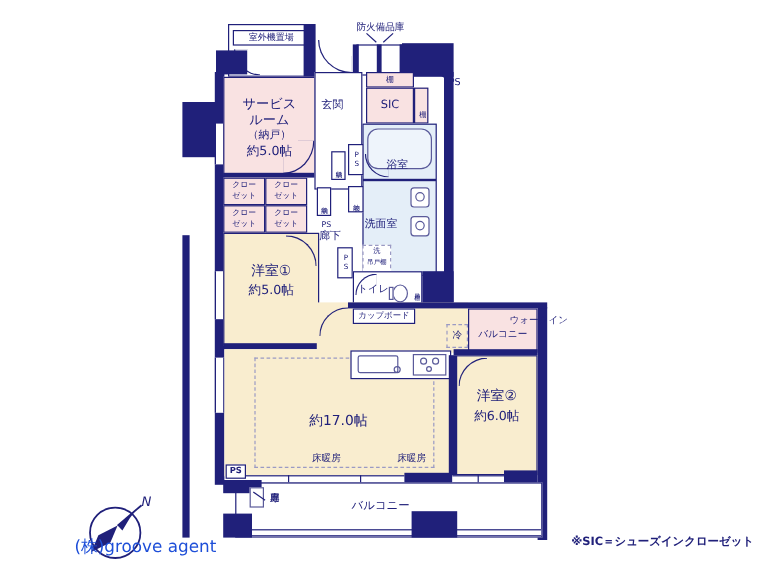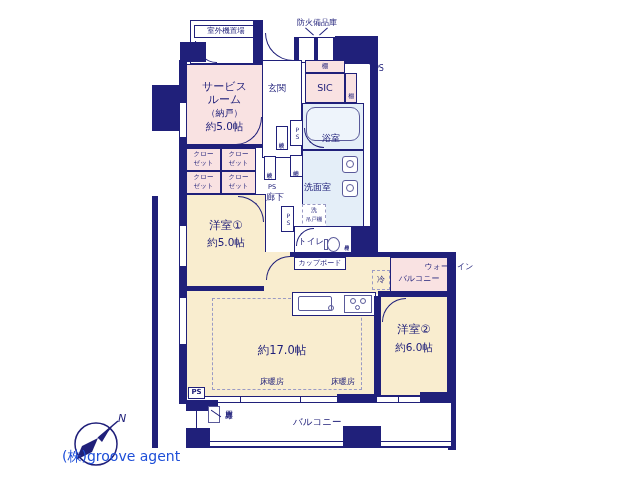--- a/index.html
+++ b/index.html
@@ -188,14 +188,15 @@
   <div class="lbl vt" style="left:221px;top:404px;width:11px;height:40px;font-size:8px;">専用庭</div>
 
   <svg class="abs" style="left:52px;top:408px;" width="96" height="64" viewBox="0 0 96 64">
     <circle cx="44" cy="36" r="21" fill="none" stroke="#20207a" stroke-width="1.5"></circle>
     <polygon points="24,52 30,38 46,30 40,44" fill="#20207a"></polygon>
     <polygon points="46,30 62,16 56,24 50,34" fill="#20207a"></polygon>
     <line x1="46" y1="30" x2="66" y2="13" stroke="#20207a" stroke-width="1.5"></line>
     <text x="66" y="14" font-size="11" font-style="italic" fill="#20207a">N</text>
   </svg>
   <div class="lbl" style="left:62px;top:449px;font-size:14px;color:#1d4ed8;">(株)groove agent</div>
+  <div class="lbl" style="left:476px;top:447px;font-size:9.5px;font-weight:bold;">※SIC＝シューズインクローゼット</div>
 
 </div>
 
 </body></html>

